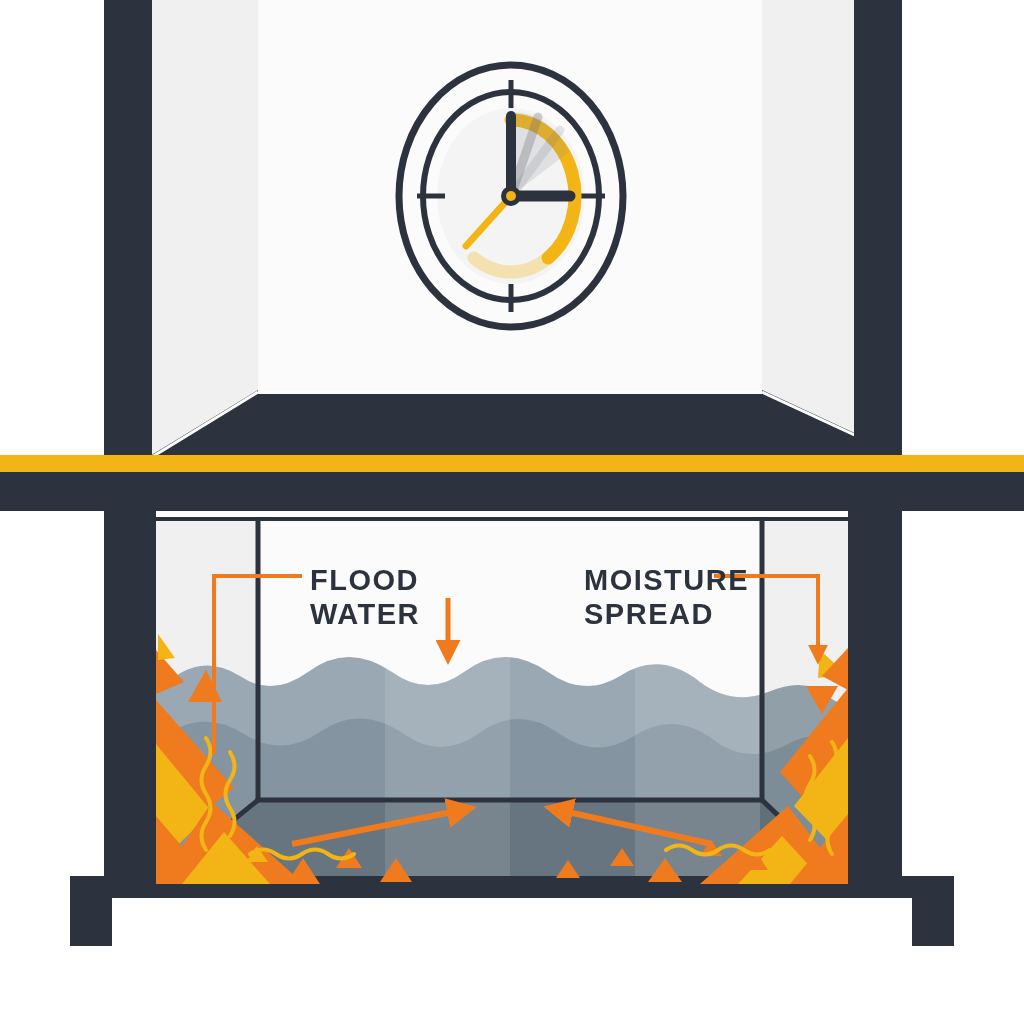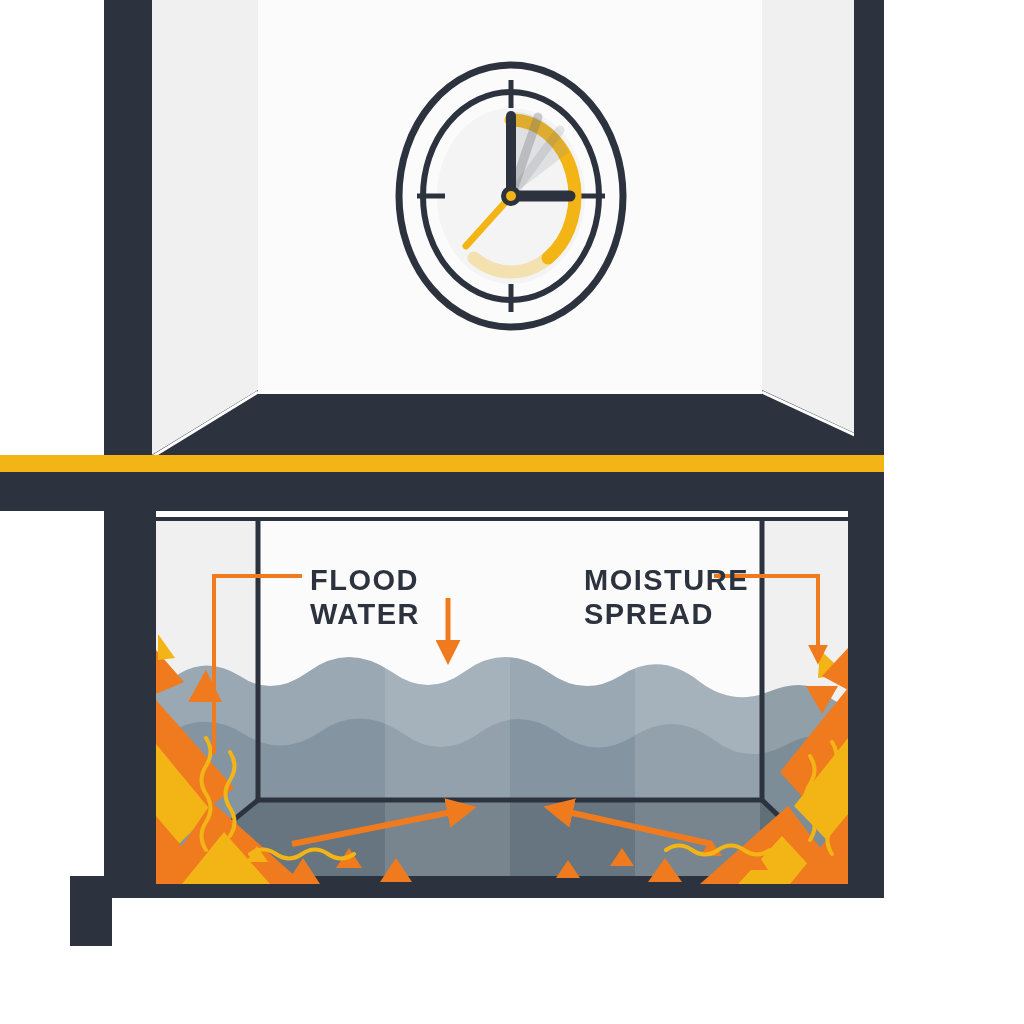--- a/index.html
+++ b/index.html
@@ -1,17 +1,17 @@
 <!DOCTYPE html>
 <html style="--c-dark: #2d333e; --c-yellow: #f3b515; --c-orange: #ef7b1e; --c-water-light: #99a8b3; --c-water-mid: #8495a1; --c-water-deep: #66757f; --c-wall-shade: #f0f0f1; --c-back-wall: #fbfbfb; --c-clock-face: #f4f4f4; --c-background: #ffffff;"><head>
 <meta charset="utf-8">
 <style>
   html,body{margin:0;padding:0;background:#fff;}
   .canvas{
-    position:relative;width:884px;height:1024px;overflow:hidden;
+    position:relative;width:1024px;height:1024px;overflow:hidden;
     background:var(--c-background,#ffffff);
     font-family:"Liberation Sans",sans-serif;
   }
   svg{display:block;}
   .fill-dark{fill:var(--c-dark,#2d333e);}
   .fill-yellow{fill:var(--c-yellow,#f3b515);}
   .fill-orange{fill:var(--c-orange,#ef7b1e);}
   .fill-water1{fill:var(--c-water-light,#99a8b3);}
   .fill-water2{fill:var(--c-water-mid,#8495a1);}
   .fill-water3{fill:var(--c-water-deep,#66757f);}

